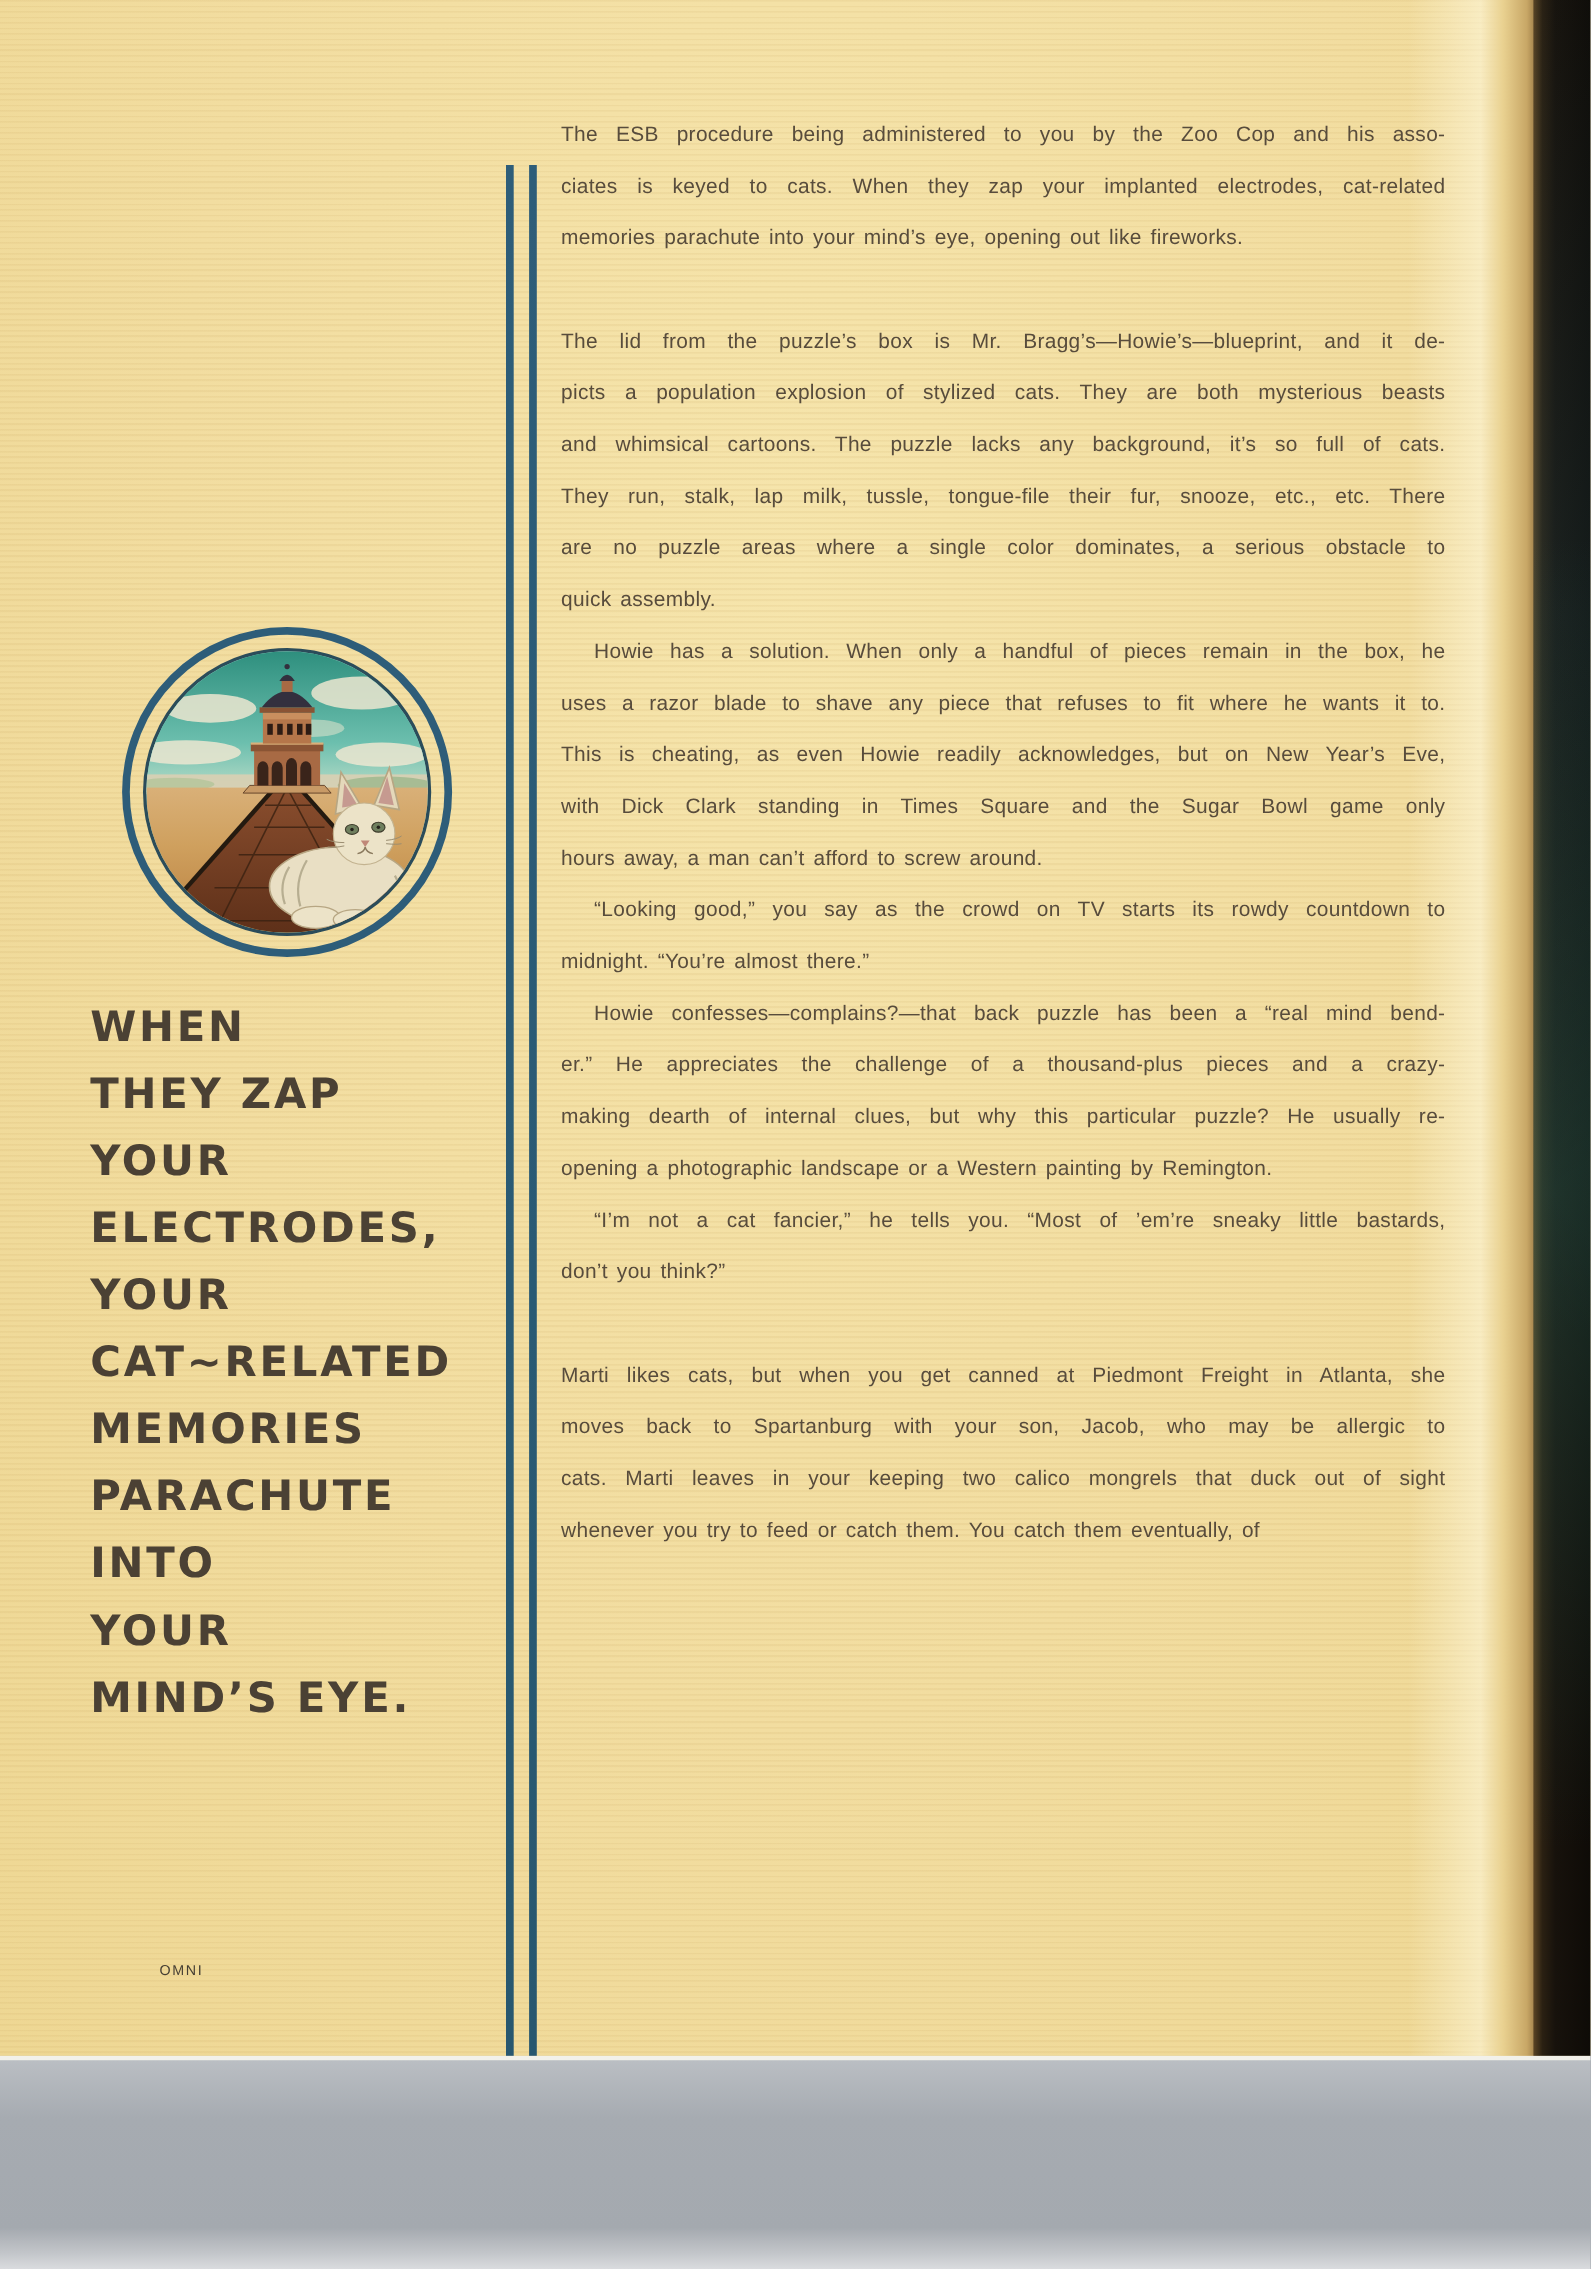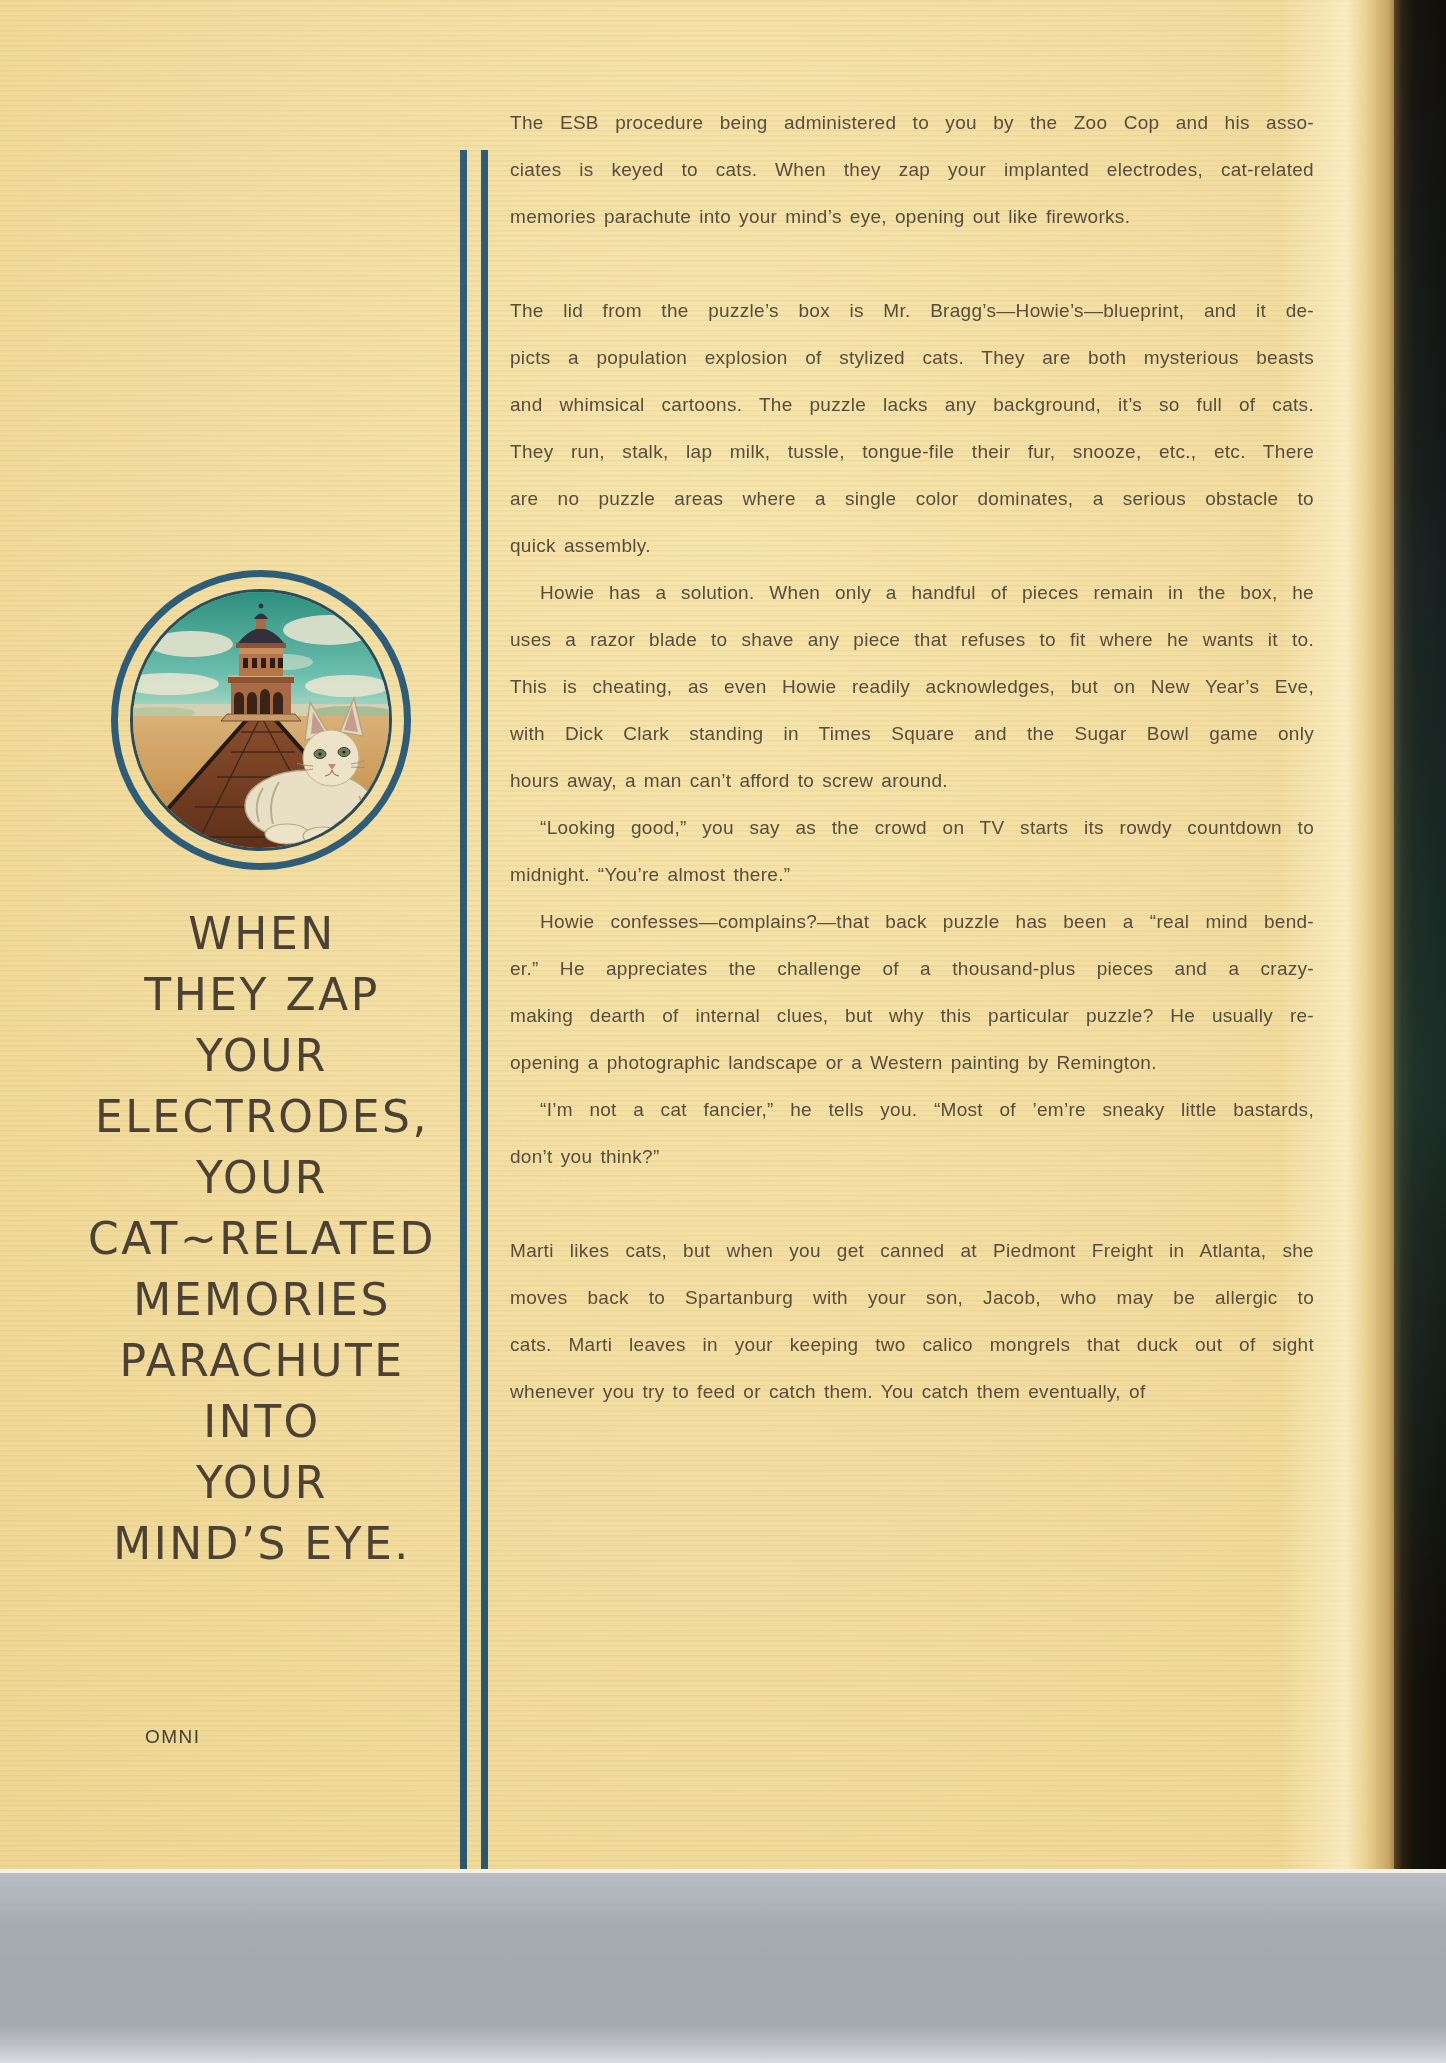--- a/index.html
+++ b/index.html
@@ -66,28 +66,28 @@
     display:flex;align-items:center;justify-content:center;
   }
   .illo-disk{
     width:262px;height:262px;border-radius:50%;overflow:hidden;
     border:3px solid #2b4c5a;box-sizing:border-box;background:#8fd0c0;
   }
   .illo-disk svg{display:block;}
   
   .pull-quote{
     position:absolute;left:82px;top:903px;width:360px;
-    text-align:center;color:#4b4134;
-    font-family:"DejaVu Sans", sans-serif;font-weight:400;
-    font-size:44px;line-height:61px;letter-spacing:2.5px;
+    color:#4b4134;
+    font-family:"DejaVu Sans", sans-serif;font-weight:700;
+    font-size:38px;line-height:61px;letter-spacing:2.5px;
   }
   
   .footer-logo{
-    position:absolute;left:145px;top:1726px;
-    font-size:19px;letter-spacing:1.5px;color:#463f33;
+    position:absolute;left:145px;top:1783px;
+    font-size:13px;letter-spacing:1.5px;color:#463f33;
   }
 </style>
 </head>
 <body>
 
 <div class="page">
   <div class="page-curl"></div>
 
   <div class="rule r1"></div>
   <div class="rule r2"></div>

